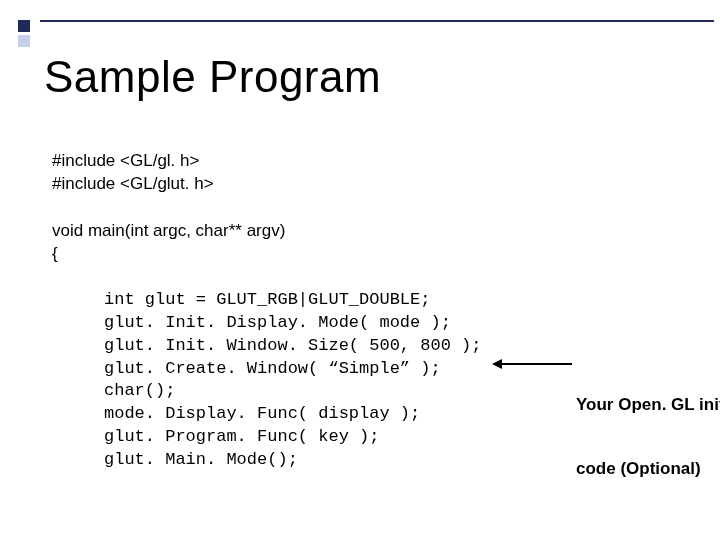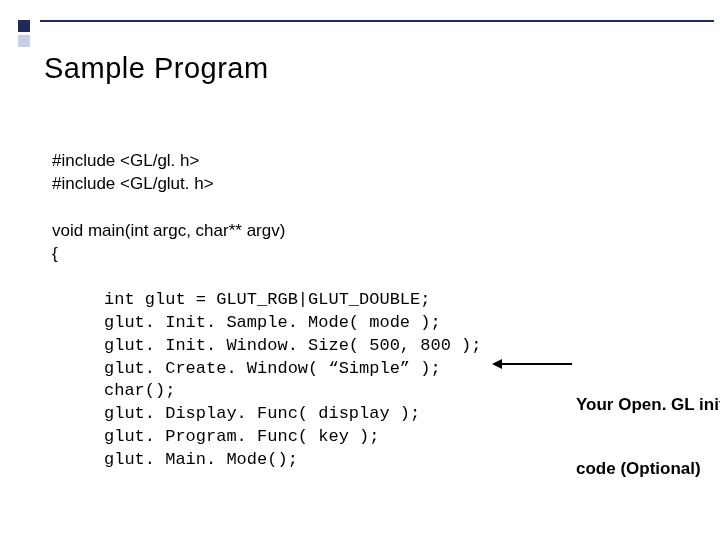--- a/index.html
+++ b/index.html
@@ -34,21 +34,21 @@
     left: 40px;
     right: 6px;
     top: 20px;
     height: 2px;
     background: #1f2b5b;
   }
   .title {
     position: absolute;
     left: 44px;
     top: 52px;
-    font-size: 29px;
+    font-size: 44px;
     color: #000;
     letter-spacing: 0.5px;
   }
   .content {
     position: absolute;
     left: 52px;
     top: 150px;
     right: 10px;
     font-size: 17px;
     color: #000;
@@ -113,25 +113,25 @@
     <div class="includes">
       <div>#include &lt;GL/gl. h&gt;</div>
       <div>#include &lt;GL/glut. h&gt;</div>
     </div>
 
     <div class="sig">void main(int argc, char** argv)</div>
     <div class="brace">{</div>
 
     <div class="body-block">
 <span>int glut = GLUT_RGB|GLUT_DOUBLE;</span>
-<span>glut. Init. Sample. Mode( mode );</span>
+<span>glut. Init. Display. Mode( mode );</span>
 <span>glut. Init. Window. Size( 500, 800 );</span>
 <span>glut. Create. Window( “Simple” );</span>
 <span>char();</span>
-<span>glut. Display. Func( display );</span>
+<span>mode. Display. Func( display );</span>
 <span>glut. Program. Func( key );</span>
 <span>glut. Main. Mode();</span>
       <div class="arrow"></div>
       <div class="annotation">
         <div>Your Open. GL initialization</div>
         <div>code (Optional)</div>
       </div>
     </div>
 
   </div>

